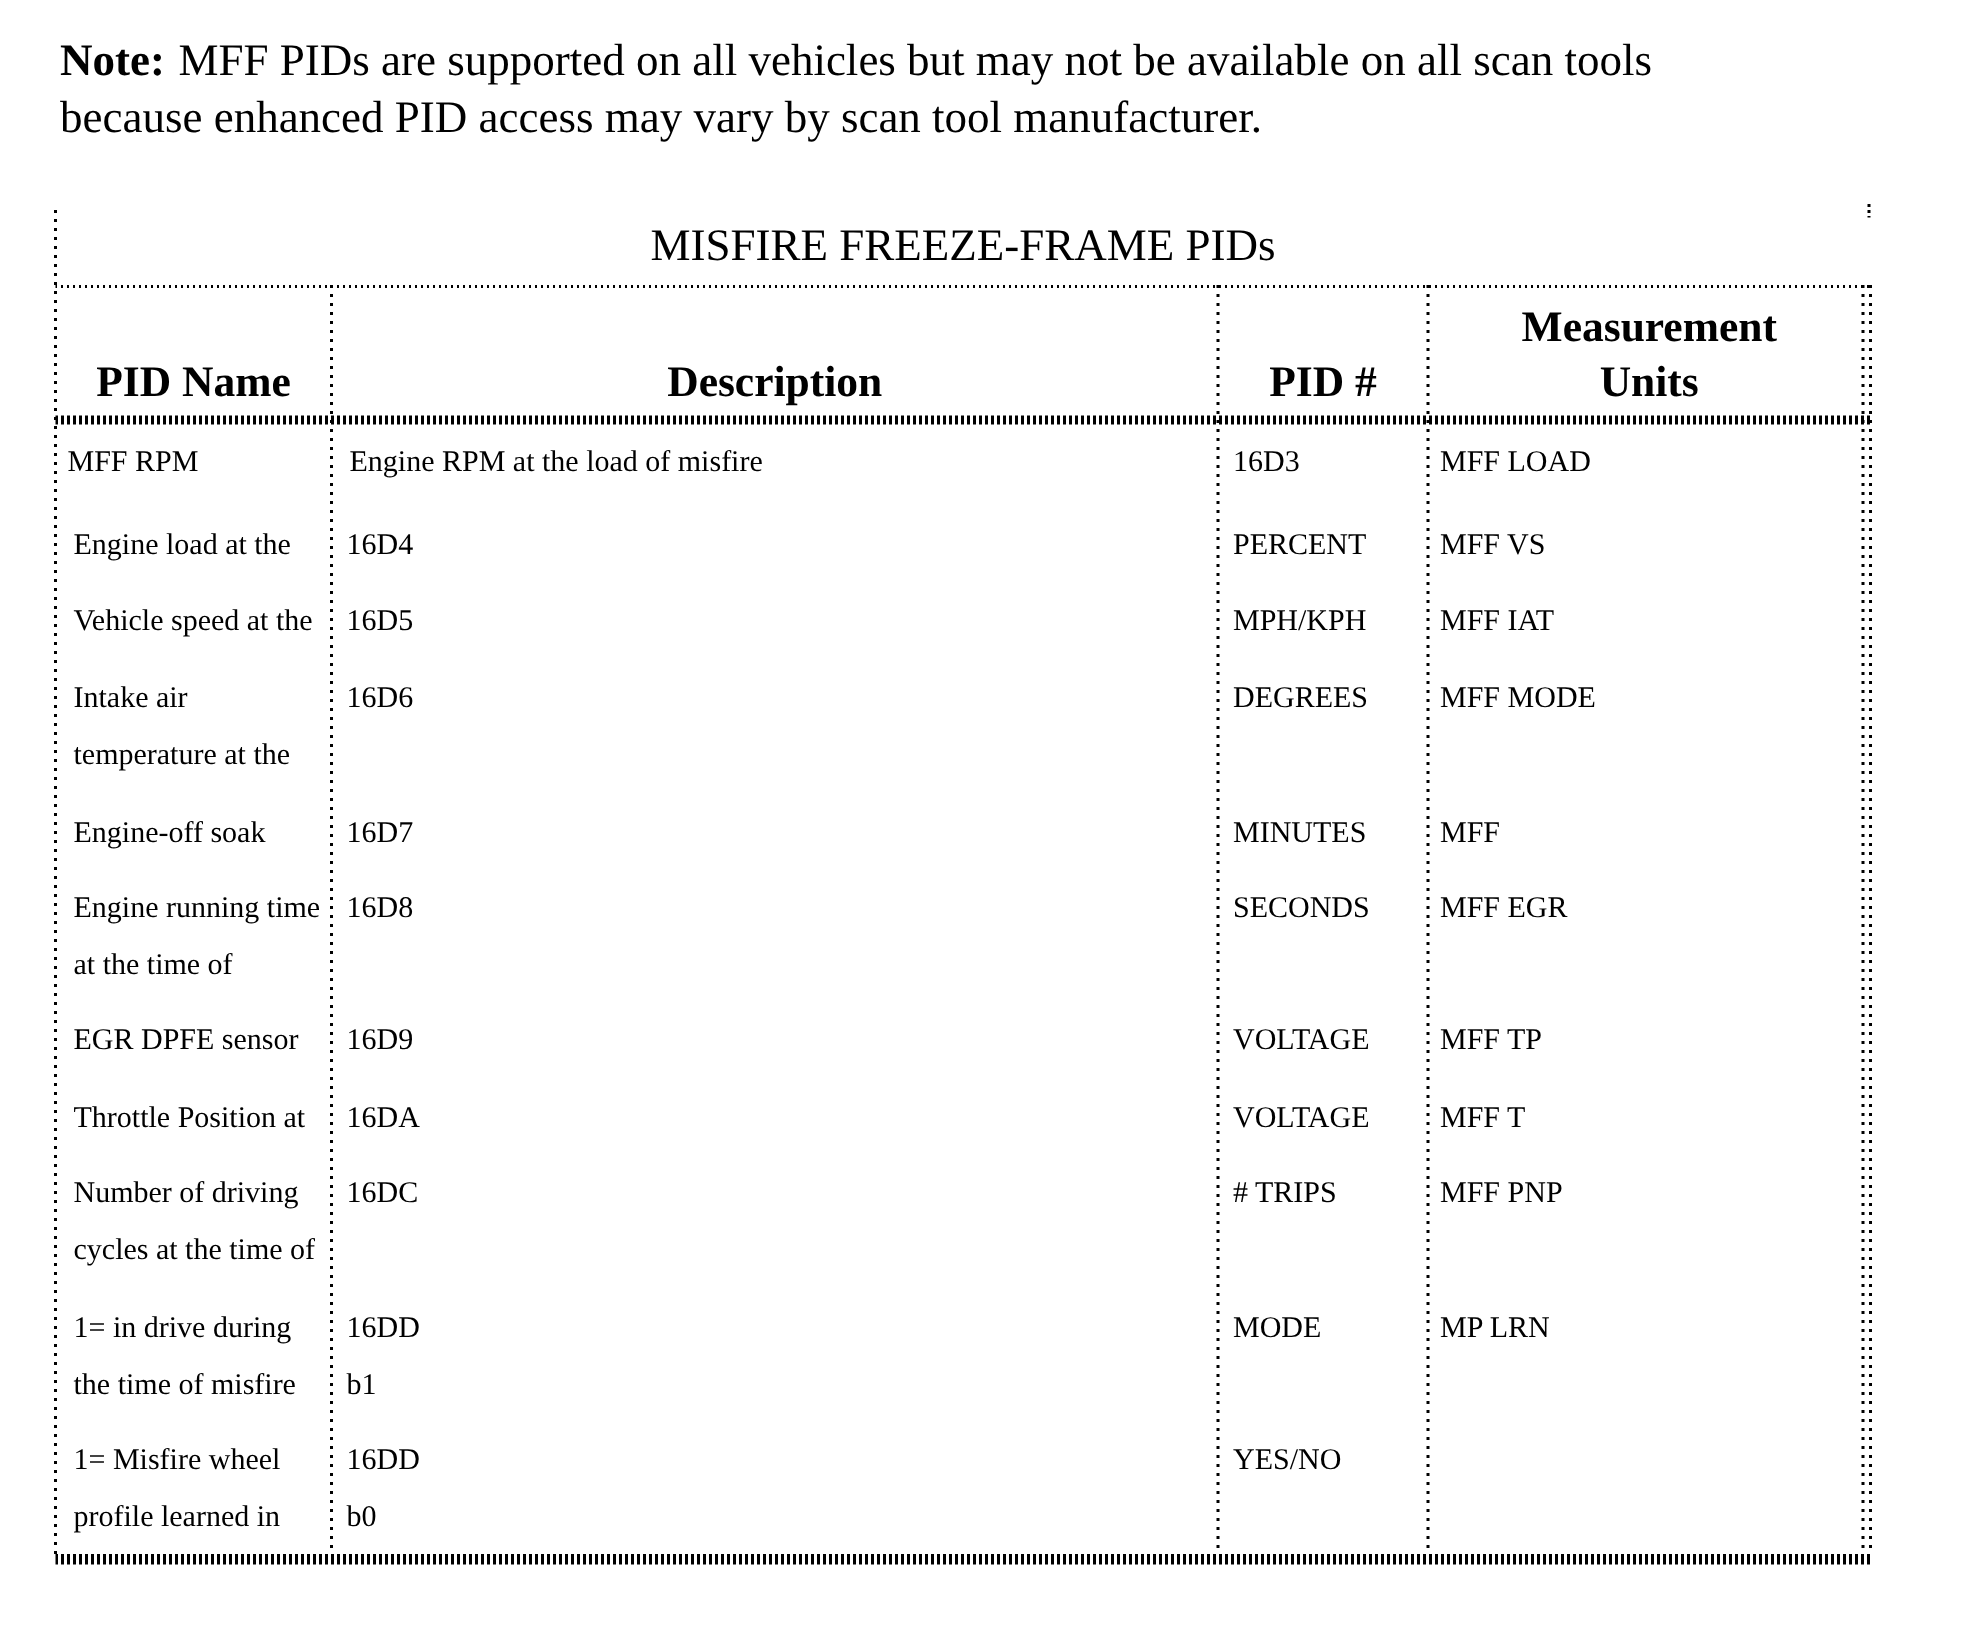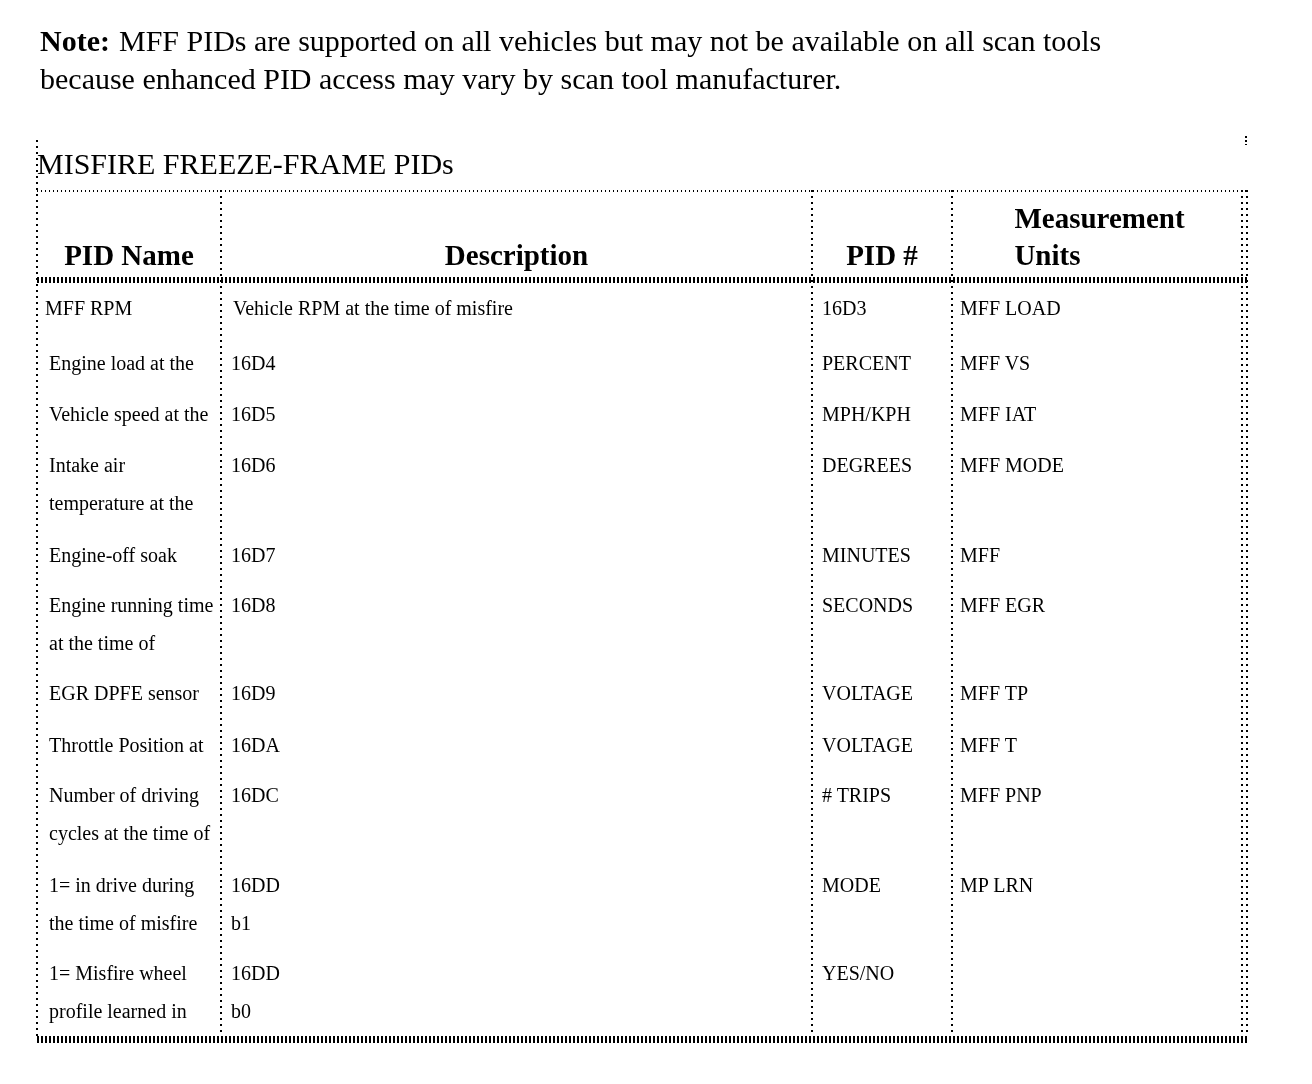--- a/index.html
+++ b/index.html
@@ -15,34 +15,34 @@
   .note {
     position: absolute; left: 40px; top: 22px; width: 1240px;
     font-size: 30px; line-height: 38px; margin: 0;
   }
   .note-label { font-weight: bold; margin-right: 9px; }
   .note-text { white-space: pre-line; }
 
   
   .table-title {
     position: absolute; left: 37px; top: 147px; width: 1210px;
-    text-align: left; font-size: 30px;
+    text-align: center; font-size: 30px;
   }
 
   
   .table-grid {
     position: absolute; left: 37px; top: 190px; width: 1210px;
     display: grid;
     grid-template-columns: 184px 591px 140px 295px;
     grid-template-rows: 93px 55px 51px 51px 90px 50px 88px 52px 50px 90px 88px 88px;
   }
   .hcell {
     display: flex; align-items: flex-end; justify-content: center;
     font-weight: bold; font-size: 29px; line-height: 37px;
-    white-space: pre-line; padding-bottom: 9px;
+    text-align: center; white-space: pre-line; padding-bottom: 9px;
   }
   .cell {
     font-size: 20px; line-height: 38px; padding-top: 6px;
     white-space: pre-line; overflow: hidden;
   }
   .c-name  { padding-left: 8px;  padding-right: 4px; }
   .c-desc  { padding-left: 12px; padding-right: 6px; }
   .c-pid   { padding-left: 10px; padding-right: 4px; }
   .c-units { padding-left: 10px; padding-right: 4px; }
 
@@ -86,21 +86,21 @@
 
   <div class="table-grid">
 
     <div class="hcell">PID Name</div>
     <div class="hcell">Description</div>
     <div class="hcell">PID #</div>
     <div class="hcell">Measurement
 Units</div>
 
     <div class="cell c-name">MFF RPM</div>
-    <div class="cell c-desc">Vehicle RPM at the time of misfire</div>
+    <div class="cell c-desc">Engine RPM at the load of misfire</div>
     <div class="cell c-pid">16D3</div>
 
     <div class="cell c-name">MFF LOAD</div>
     <div class="cell c-desc">Engine load at the time of misfire</div>
     <div class="cell c-pid">16D4</div>
     <div class="cell c-units">PERCENT</div>
 
     <div class="cell c-name">MFF VS</div>
     <div class="cell c-desc">Vehicle speed at the time of misfire</div>
     <div class="cell c-pid">16D5</div>

